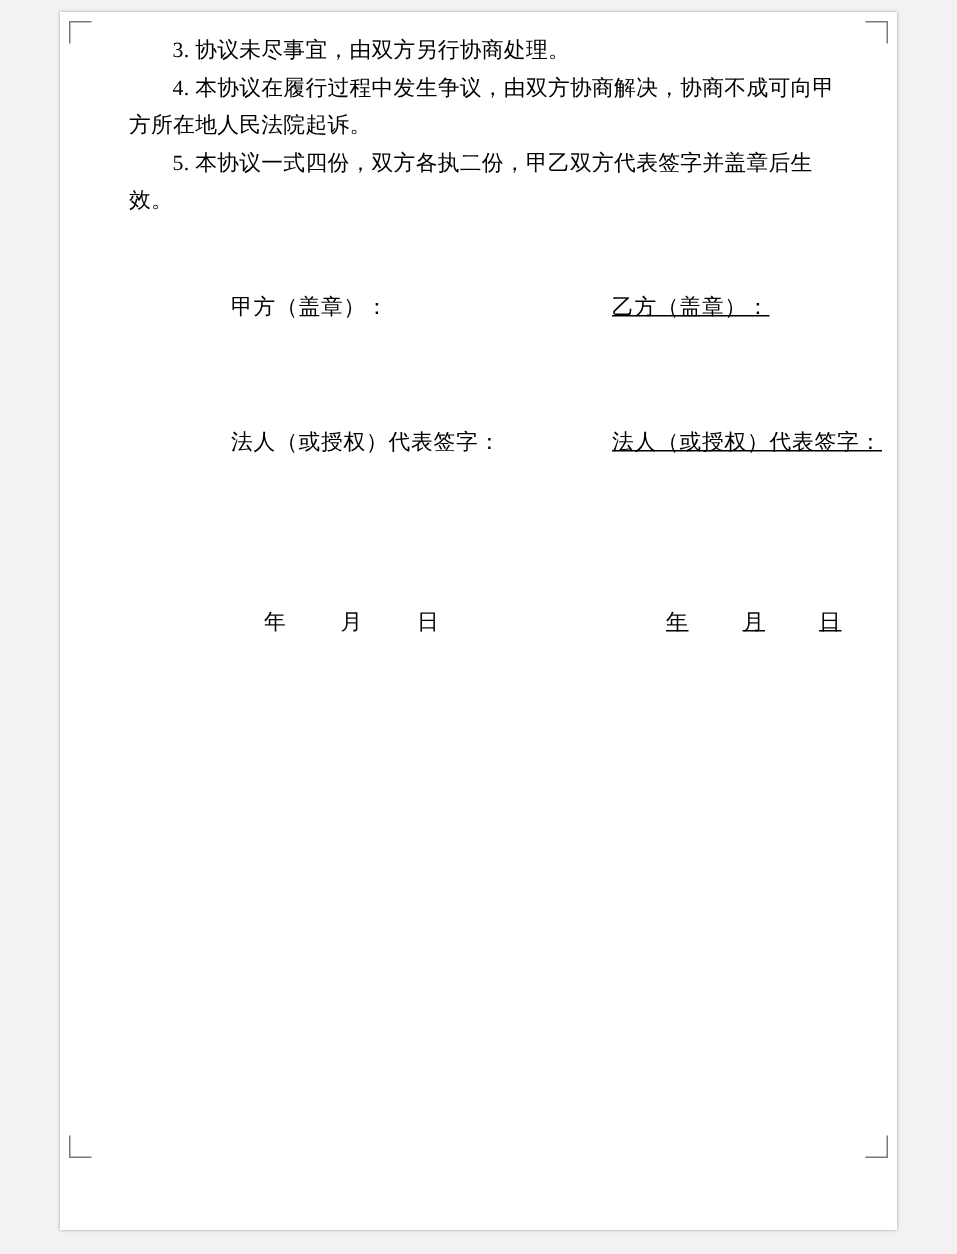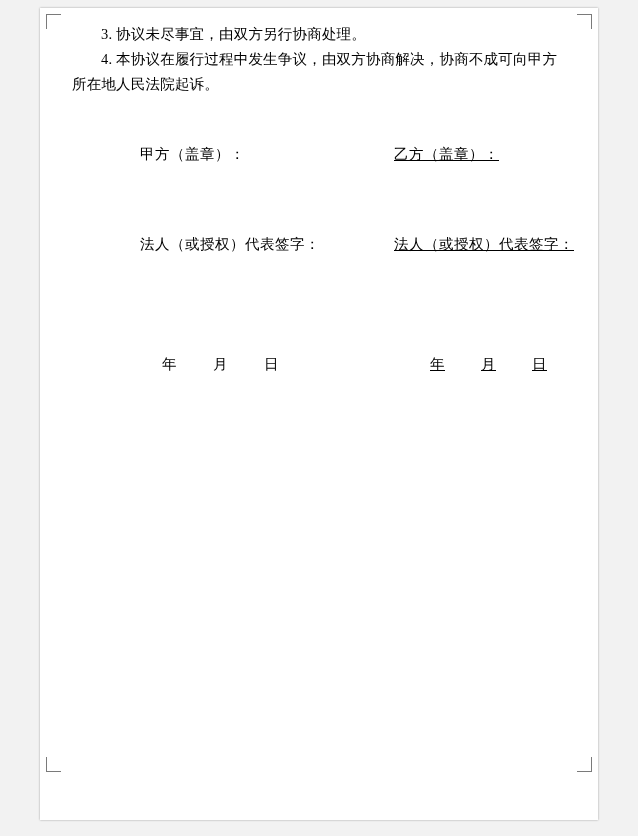--- a/index.html
+++ b/index.html
@@ -26,21 +26,21 @@
     width: 14px;
     height: 14px;
   }
   .crop.tl { top: 6px; left: 6px; border-left: 1px solid #7a7a7a; border-top: 1px solid #7a7a7a; }
   .crop.tr { top: 6px; right: 6px; border-right: 1px solid #7a7a7a; border-top: 1px solid #7a7a7a; }
   .crop.bl { bottom: 48px; left: 6px; border-left: 1px solid #7a7a7a; border-bottom: 1px solid #7a7a7a; }
   .crop.br { bottom: 48px; right: 6px; border-right: 1px solid #7a7a7a; border-bottom: 1px solid #7a7a7a; }
 
   .content {
     position: absolute;
-    left: 32px;
+    left: 46px;
     right: 36px;
     top: 14px;
   }
   .para {
     font-size: 14.5px;
     line-height: 25px;
     text-indent: 2em;
     margin: 0 0 0 0;
     letter-spacing: 0.2px;
   }
@@ -76,20 +76,21 @@
 
   <div class="crop tl"></div>
   <div class="crop tr"></div>
   <div class="crop bl"></div>
   <div class="crop br"></div>
 
   <div class="content">
 
     <p class="para">3. 协议未尽事宜，由双方另行协商处理。</p>
     <p class="para">4. 本协议在履行过程中发生争议，由双方协商解决，协商不成可向甲方所在地人民法院起诉。</p>
+    <p class="para">5. 本协议一式四份，双方各执二份，甲乙双方代表签字并盖章后生效。</p>
 
     <div class="sign-block">
 
       <div class="row r1">
         <span class="cell left-col">甲方（盖章）：</span>
         <span class="cell right-col">乙方（盖章）：</span>
       </div>
 
       <div class="row r2">
         <span class="cell left-col">法人（或授权）代表签字：</span>

